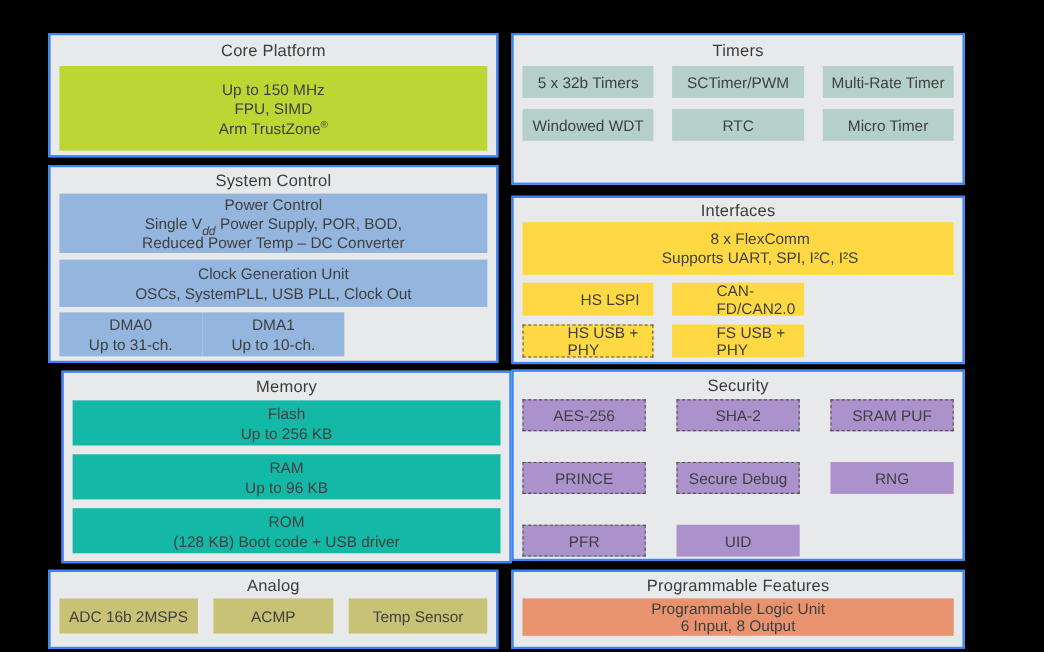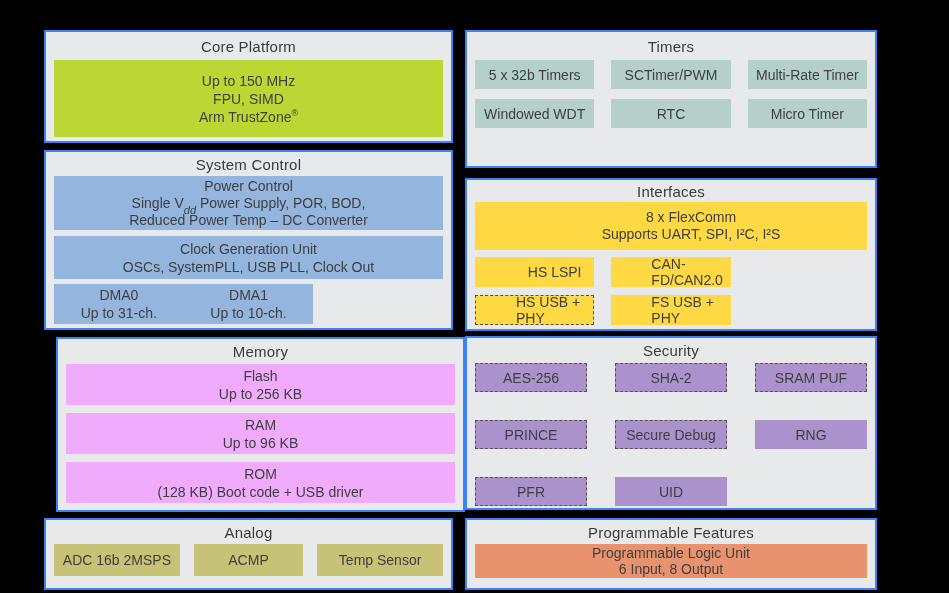--- a/index.html
+++ b/index.html
@@ -11,21 +11,21 @@
 
   .title { display:flex; align-items:center; justify-content:center;
            font-size:15px; color:#3b3b3b; letter-spacing:.2px; }
   .t28{height:28px}.t24{height:24px}.t25{height:25px}.t22{height:22px}
 
   .blk { margin:0 8px; display:flex; flex-direction:column; justify-content:center;
          text-align:center; font-size:14px; line-height:18px; color:#3f3f3f; }
 
   .green  { background:#bcd733; }
   .blue   { background:#93b5de; }
-  .tealm  { background:#f0abfc; }
+  .tealm  { background:#14b8a6; }
   .tealt  { background:#b4d0c9; }
   .yellow { background:#ffd943;padding-left:40px; }
   .purple { background:#ab92cc; }
   .orange { background:#e8936e; }
   .olive  { background:#c8c276; }
   .dashed { border:1px dashed #545454; }
 
   .grid2 { display:grid; grid-template-columns:1fr 1fr 1fr; margin:0 8px; }
   .cell  { display:flex; align-items:center; justify-content:center; font-size:14px; }
 

